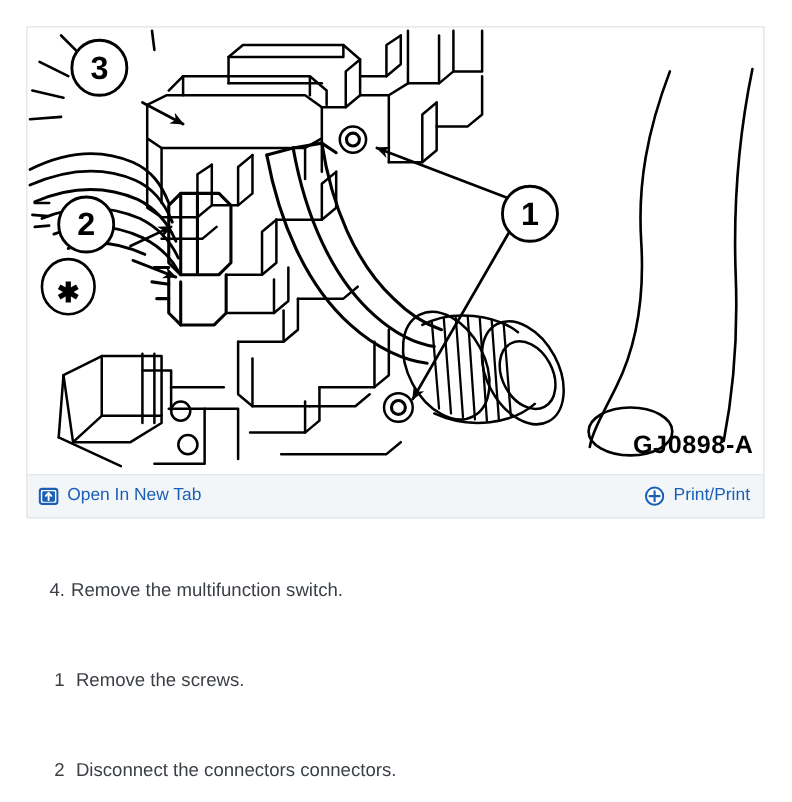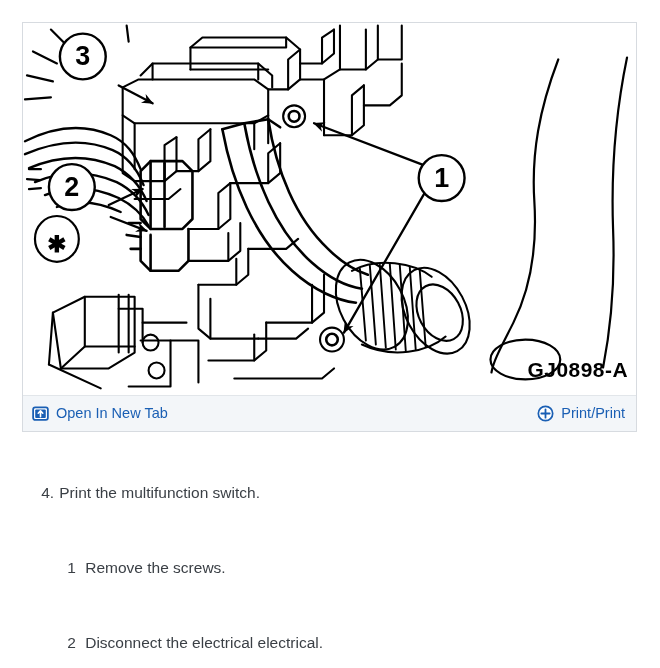--- a/index.html
+++ b/index.html
@@ -82,21 +82,21 @@
     top: 455px;
     width: 660px;
   }
   .step-line {
     font-size: 15.5px;
     line-height: 25px;
     color: #3a3f45;
     white-space: pre;
   }
   .step-top   { padding-left: 24px; }
-  .step-sub   { padding-left: 50px; }
+  .step-sub   { padding-left: 28px; }
   .step-num   { display: inline-block; }
   .step-top .step-num { width: 18px; }
   .step-sub .step-num { width: 18px; }
 </style>
 </head>
 <body>
 
 <div id="illustration-panel">
 
   <div id="diagram-viewport">
@@ -303,24 +303,24 @@
       </svg>
       <span class="toolbar-label">Print/Print</span>
     </div>
 
   </div>
 </div>
 
 <div id="procedure">
 
   <div class="step-line step-top">
-    <span class="step-num">4.</span><span>Print the multifunction switch.</span>
+    <span class="step-num">4.</span><span>Remove the multifunction switch.</span>
   </div>
 
   <div class="step-line step-sub">
     <span class="step-num">1</span><span>Remove the screws.</span>
   </div>
 
   <div class="step-line step-sub">
-    <span class="step-num">2</span><span>Disconnect the electrical electrical.</span>
+    <span class="step-num">2</span><span>Disconnect the connectors connectors.</span>
   </div>
 
 </div>
 
 </body></html>

